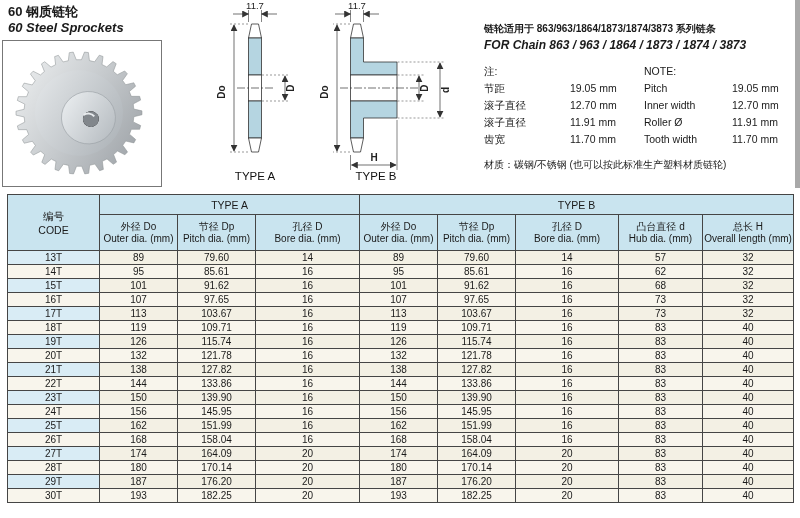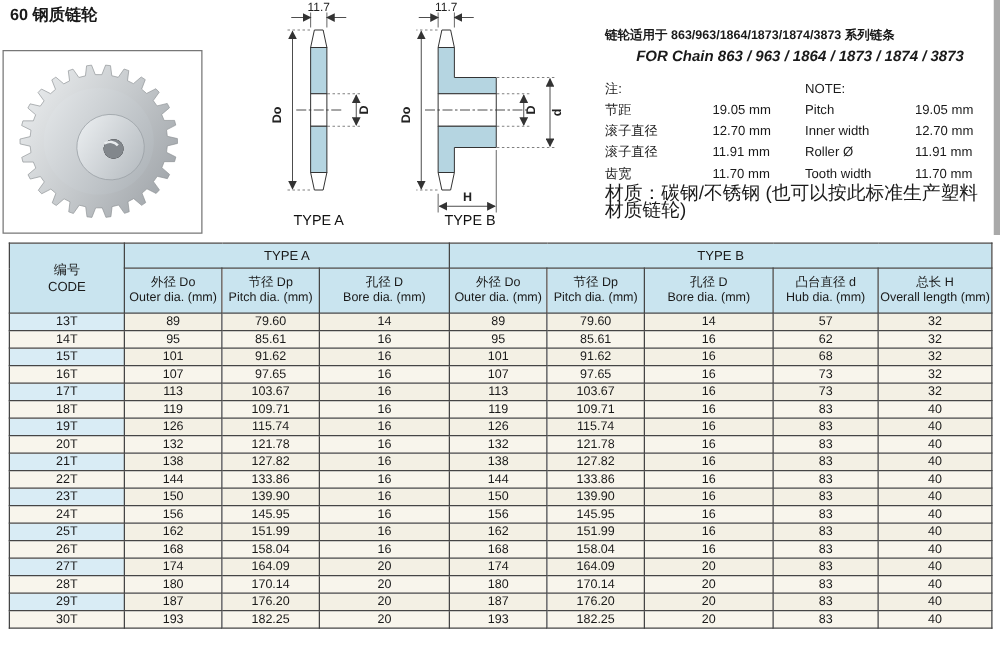--- a/index.html
+++ b/index.html
@@ -16,25 +16,25 @@
     border:1px solid #777; background:#fff; }
   .diagram { position:absolute; top:0; }
   #diagA { left:203px; } #diagB { left:312px; }
   svg text { font-family:"Liberation Sans", sans-serif; }
   .dim-label { font-size:9.5px; fill:#222; }
   .axis-label { font-size:10px; font-weight:bold; fill:#222; }
   .type-label { font-size:11.5px; fill:#111; }
 
   .info { position:absolute; left:484px; top:20px; width:312px; }
   .info-heading-zh { font-size:10px; font-weight:bold; line-height:17px; }
-  .info-heading-en { font-size:12px; font-weight:bold; font-style:italic; line-height:17px;text-align:center; }
+  .info-heading-en { font-size:12px; font-weight:bold; font-style:italic; line-height:17px; }
   .spec-grid { margin-top:9px; display:grid; grid-template-columns:86px 74px 88px 64px;
     font-size:10.5px; line-height:17px; }
   .spec-grid span { white-space:nowrap; }
-  .material { font-size:15px; line-height:14px; }
+  .material { margin-top:10px; font-size:10px; line-height:14px; }
   .scan-edge { position:absolute; right:0; top:0; width:5px; height:188px; background:#a9a9a9; }
 
   
   table { position:absolute; left:7px; top:194px; width:786px; border-collapse:collapse;
     table-layout:fixed; }
   th, td { border:1px solid var(--grid-line); text-align:center; vertical-align:middle;
     font-weight:normal; overflow:hidden; }
   thead .group-row th { height:20px; font-size:10.5px; background:var(--header-blue); }
   thead .sub-row th { height:36px; font-size:10px; line-height:12px; background:var(--header-blue);margin-top:10px; }
   th.code-head { background:var(--header-blue); font-size:10.5px; line-height:14px; }
@@ -44,20 +44,21 @@
 </style>
 </head>
 <body>
 
 <div class="page">
 
   <div class="top">
 
     <div class="title-block">
       <div class="title-zh">60 钢质链轮</div>
+      <div class="title-en">60 Steel Sprockets</div>
     </div>
 
     <div class="photo-box">
       <svg width="158" height="145" viewBox="0 0 158 145">
         <defs>
           <linearGradient id="gmetal" x1="0" y1="0" x2="1" y2="1">
             <stop offset="0" stop-color="#f1f3f4"></stop>
               <stop offset="0.5" stop-color="#c6cacd"></stop>
             <stop offset="1" stop-color="#979ca1"></stop>
           </linearGradient>

